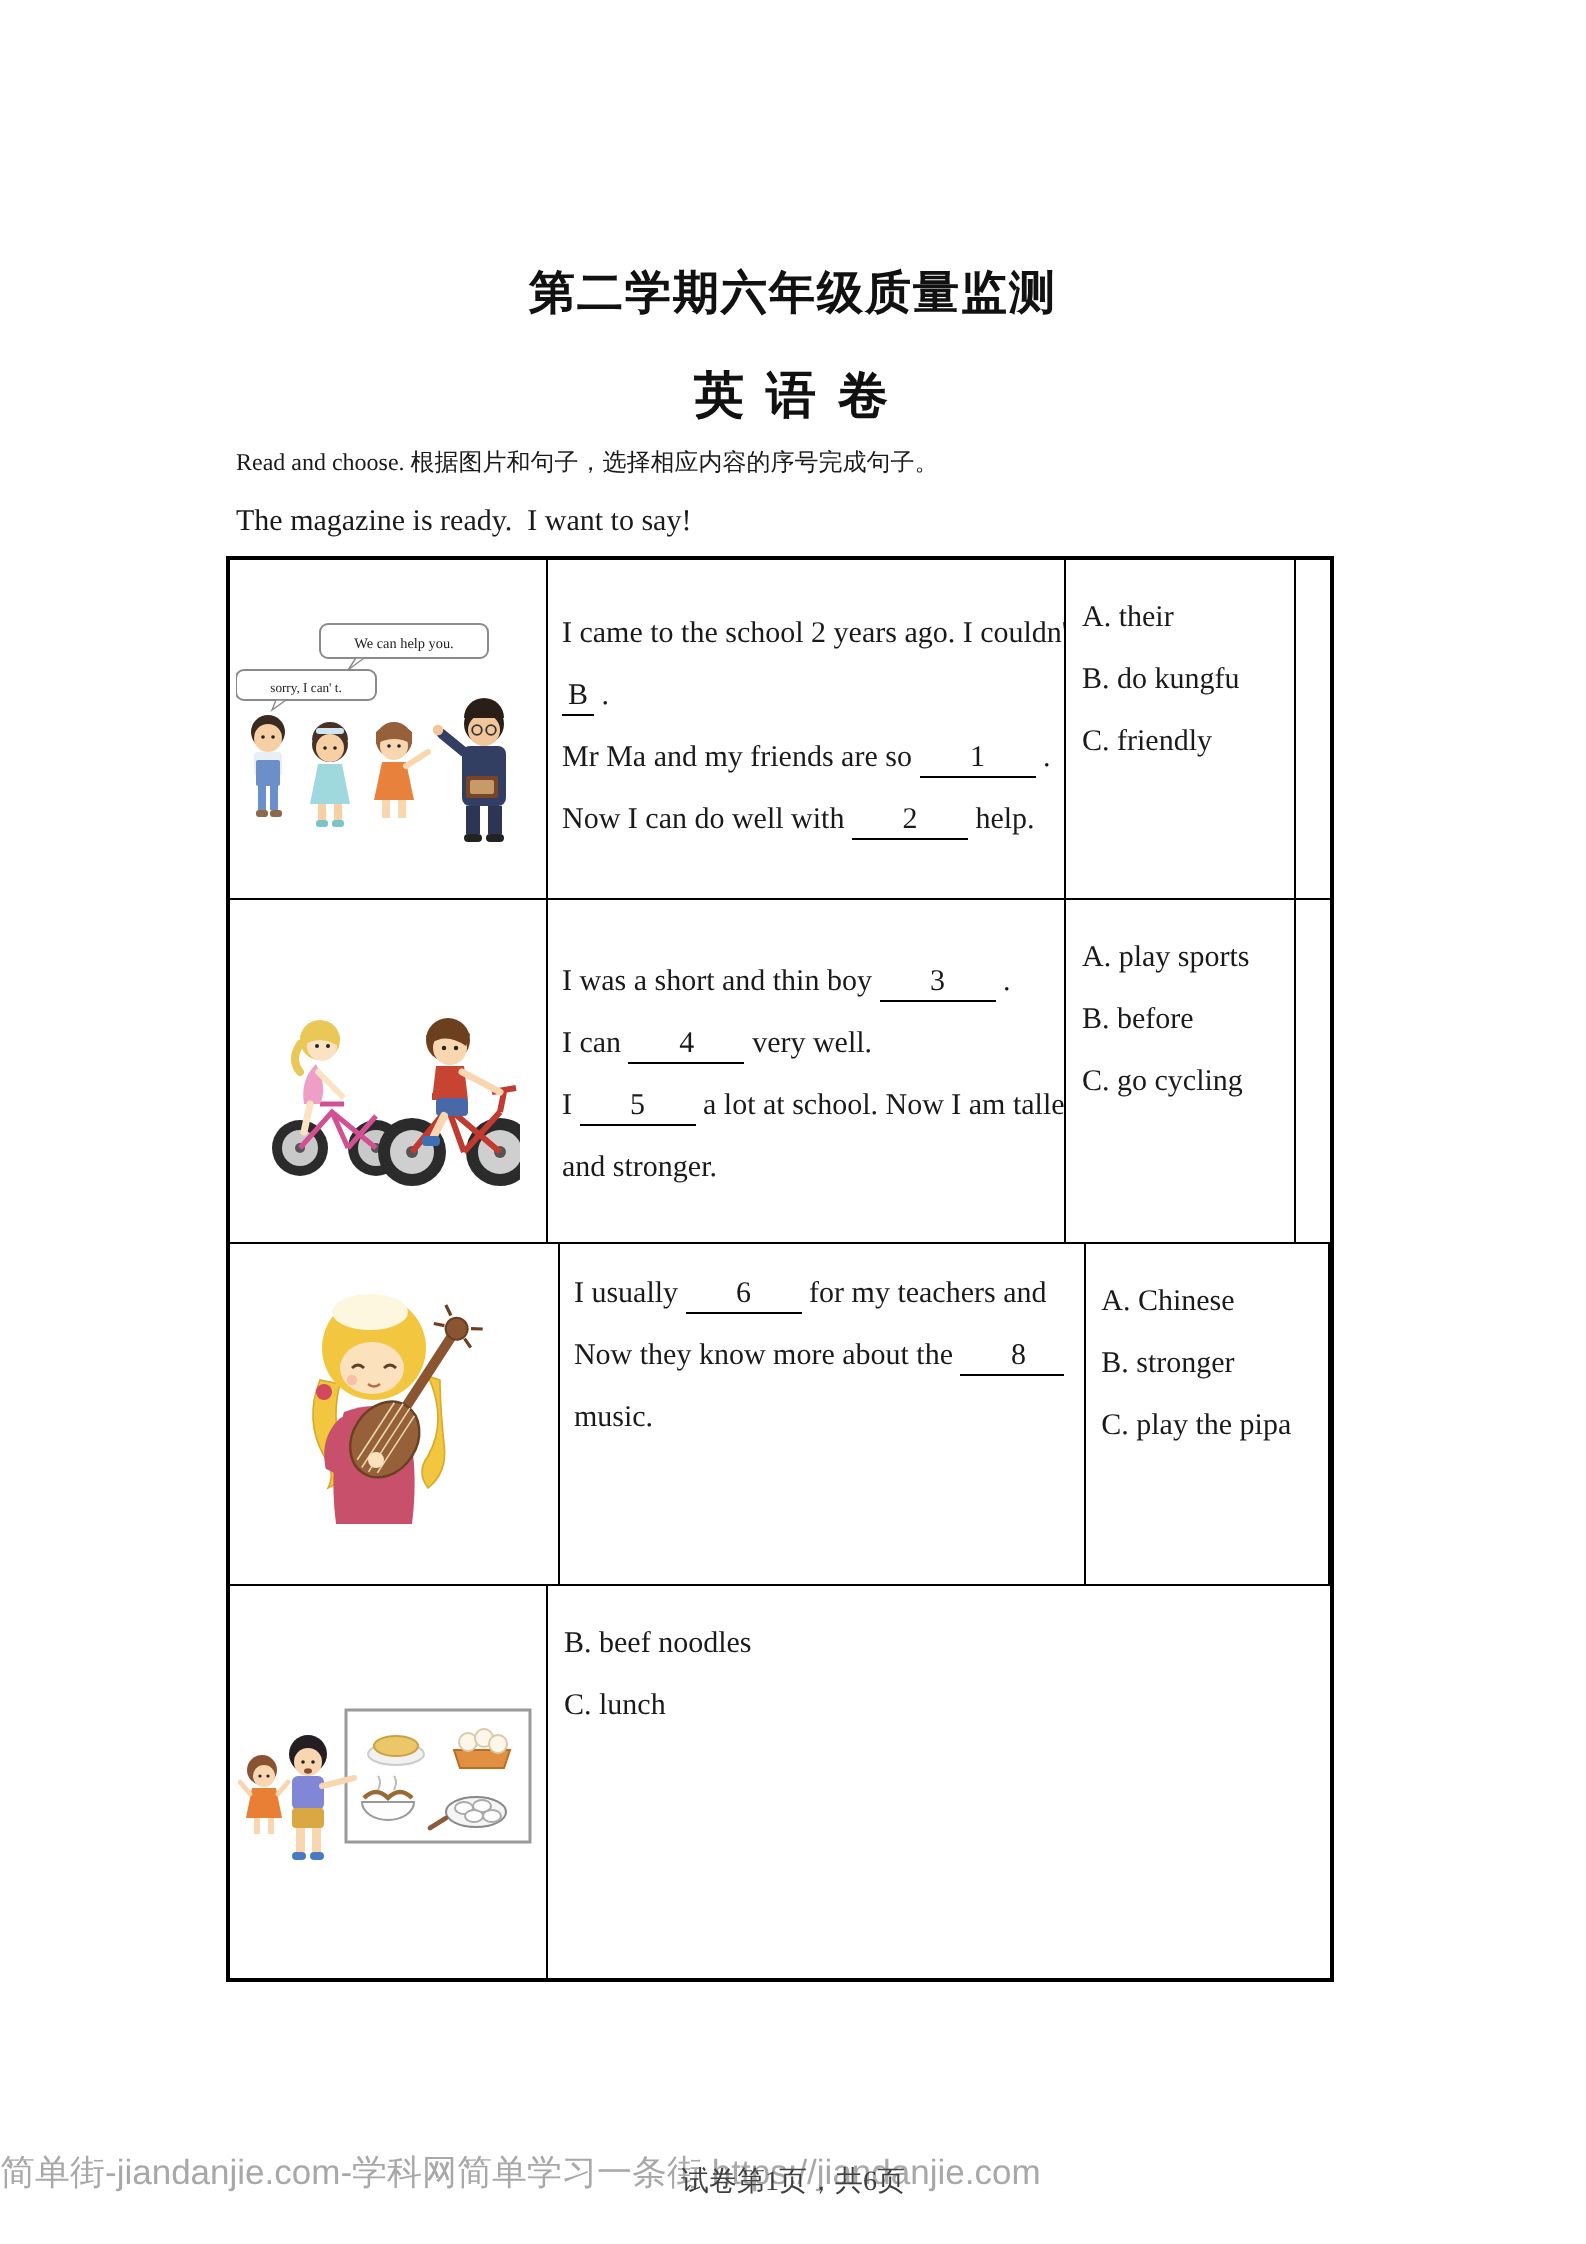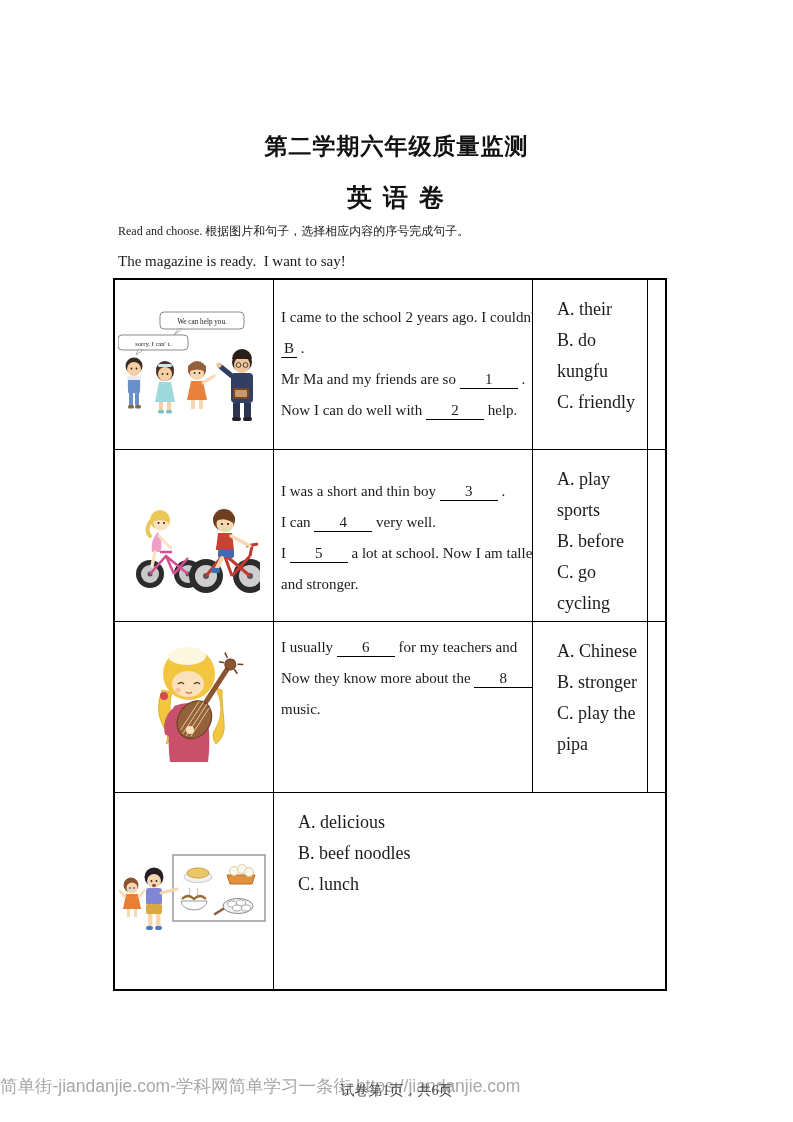--- a/index.html
+++ b/index.html
@@ -28,21 +28,21 @@
   .extable {
     position:absolute; left:113px; top:262px; width:554px;
     border:2px solid #000;
   }
   .row { display:flex; }
   .row + .row { border-top:1px solid #000; }
   .cell { overflow:hidden; }
   .cell + .cell { border-left:1px solid #000; }
   .img-cell { width:158px; display:flex; align-items:flex-start; justify-content:center; }
   .sent-cell { width:259px; font-size:15px; line-height:31px; padding:0 4px 0 7px; }
-  .opt-cell  { width:115px; font-size:18px; line-height:31px; padding:14px 4px 0 24px; }
+  .opt-cell  { width:115px; font-size:15px; line-height:31px; padding:14px 4px 0 8px; }
   .spacer-cell { flex:1; }
   .row4 .sent-cell { width:309px; }
   .row4 .opt-cell  { flex:1; width:auto; }
   .line { white-space:nowrap; }
   .blank {
     display:inline-block; min-width:58px; text-align:center;
     border-bottom:1px solid #000; line-height:17px; vertical-align:baseline;
   }
   .ul {
     display:inline-block; min-width:16px; text-align:center;
@@ -202,21 +202,21 @@
       <div class="cell opt-cell">
         <div class="options">
             <div class="option">A. play sports</div>
             <div class="option">B. before</div>
             <div class="option">C. go cycling</div>
           </div>
       </div>
       <div class="cell spacer-cell"></div>
     </div>
 
-    <div class="row" style="height:171px;">
+    <div class="row" style="height:171px;gap:10px;">
       <div class="cell img-cell">
         <svg width="100" height="136" viewBox="0 0 100 136" style="margin-top:16px;">
 
           <path d="M18 52 q-8 20 2 38 q6 8 2 16 q10 -4 6 -18 q-4 -20 0 -34 z" fill="#f2c63e" stroke="#d9a92a" stroke-width="0.8"></path>
           <path d="M72 50 q10 22 0 40 q-6 8 0 16 q10 -8 8 -22 q-2 -20 -2 -32 z" fill="#f2c63e" stroke="#d9a92a" stroke-width="0.8"></path>
           <circle cx="20" cy="58" r="4" fill="#d1485f"></circle>
 
           <circle cx="45" cy="36" r="26" fill="#f2c63e"></circle>
           <ellipse cx="43" cy="18" rx="19" ry="9" fill="#fdf7e0"></ellipse>
           <ellipse cx="44" cy="46" rx="16" ry="13" fill="#fce1bd"></ellipse>
@@ -298,21 +298,20 @@
           <path d="M42 42 L58 38" stroke="#f8d7b0" stroke-width="3" stroke-linecap="round"></path>
           <rect x="27" y="53" width="16" height="10" rx="2" fill="#d9a843"></rect>
           <rect x="29" y="63" width="4.5" height="12" fill="#f8d7b0"></rect>
             <rect x="37" y="63" width="4.5" height="12" fill="#f8d7b0"></rect>
           <rect x="27" y="75" width="7" height="4" rx="2" fill="#4a7ac0"></rect>
             <rect x="36" y="75" width="7" height="4" rx="2" fill="#4a7ac0"></rect>
         </svg>
       </div>
       <div class="cell opt-cell">
         <div class="options">
-            <div class="option">A. delicious</div>
             <div class="option">B. beef noodles</div>
             <div class="option">C. lunch</div>
           </div>
       </div>
     </div>
 
   </div>
 
   <div class="watermark">简单街-jiandanjie.com-学科网简单学习一条街 https://jiandanjie.com</div>
   <div class="page-label">试卷第1页，共6页</div>

